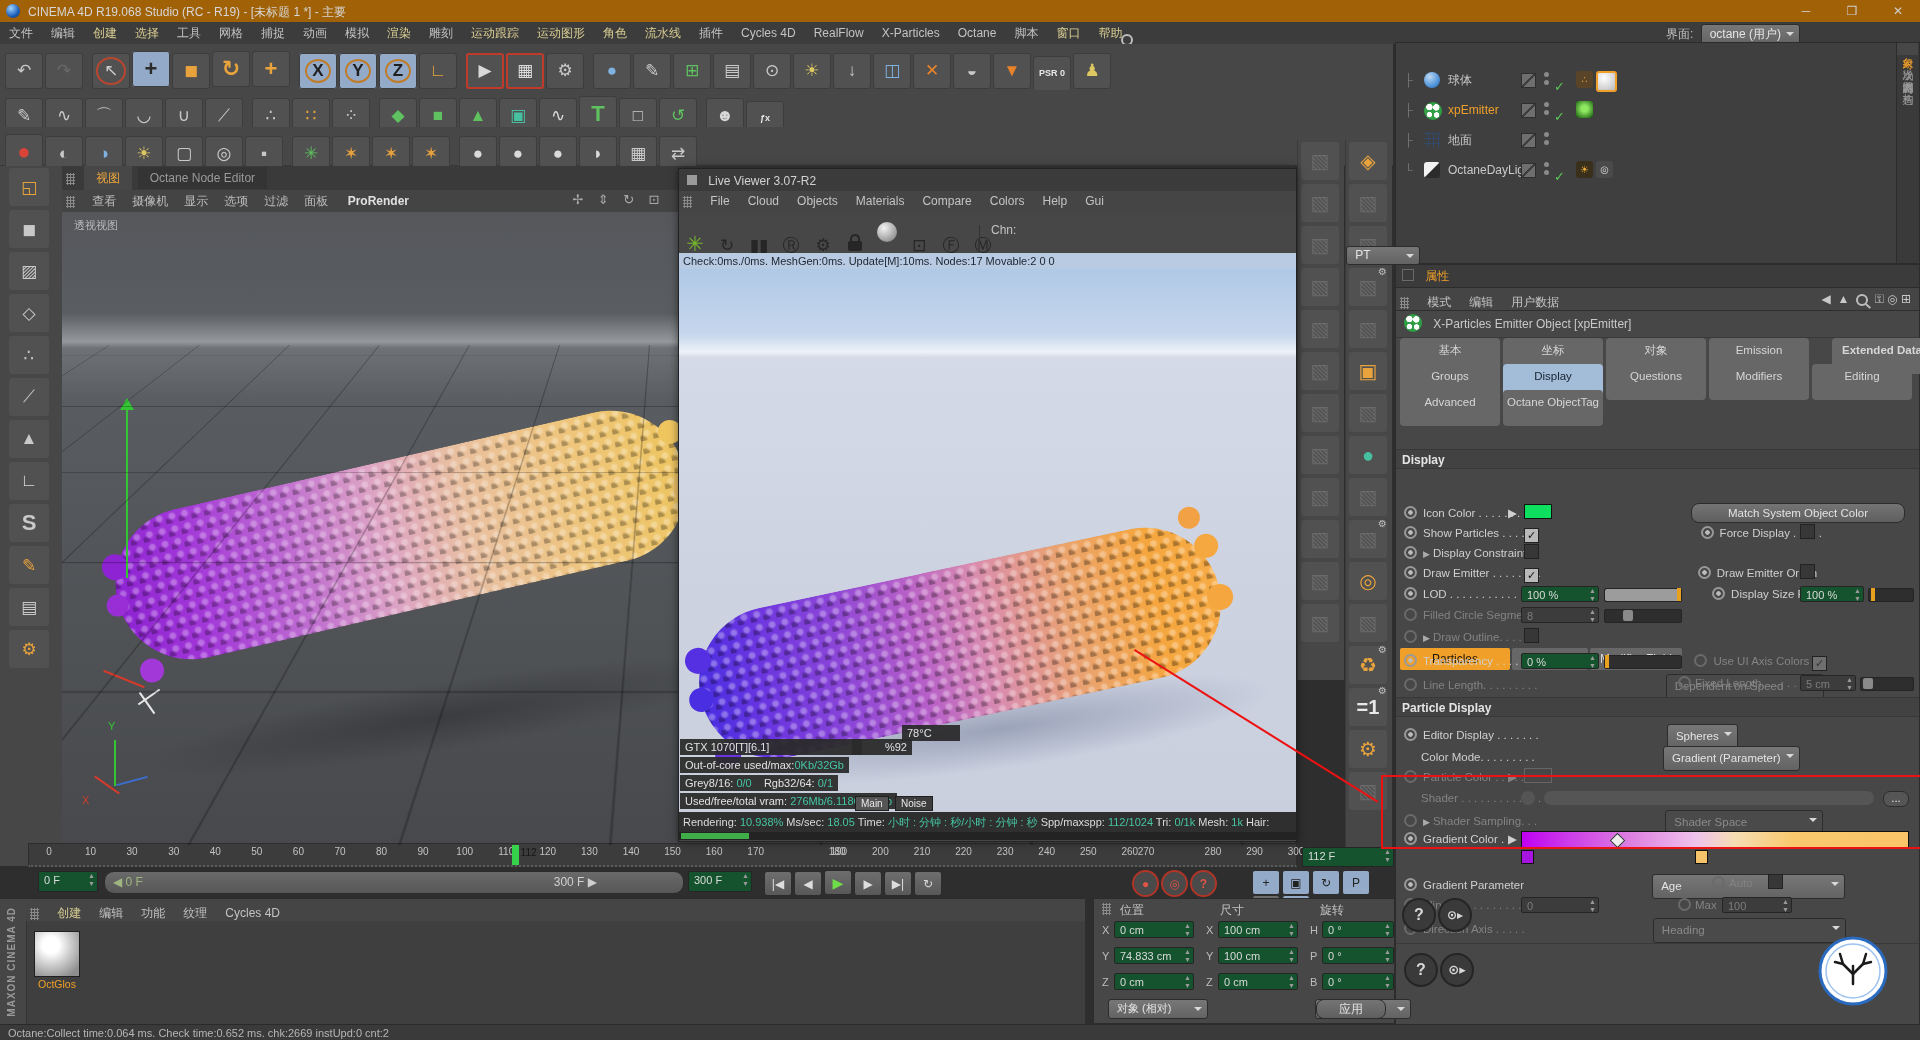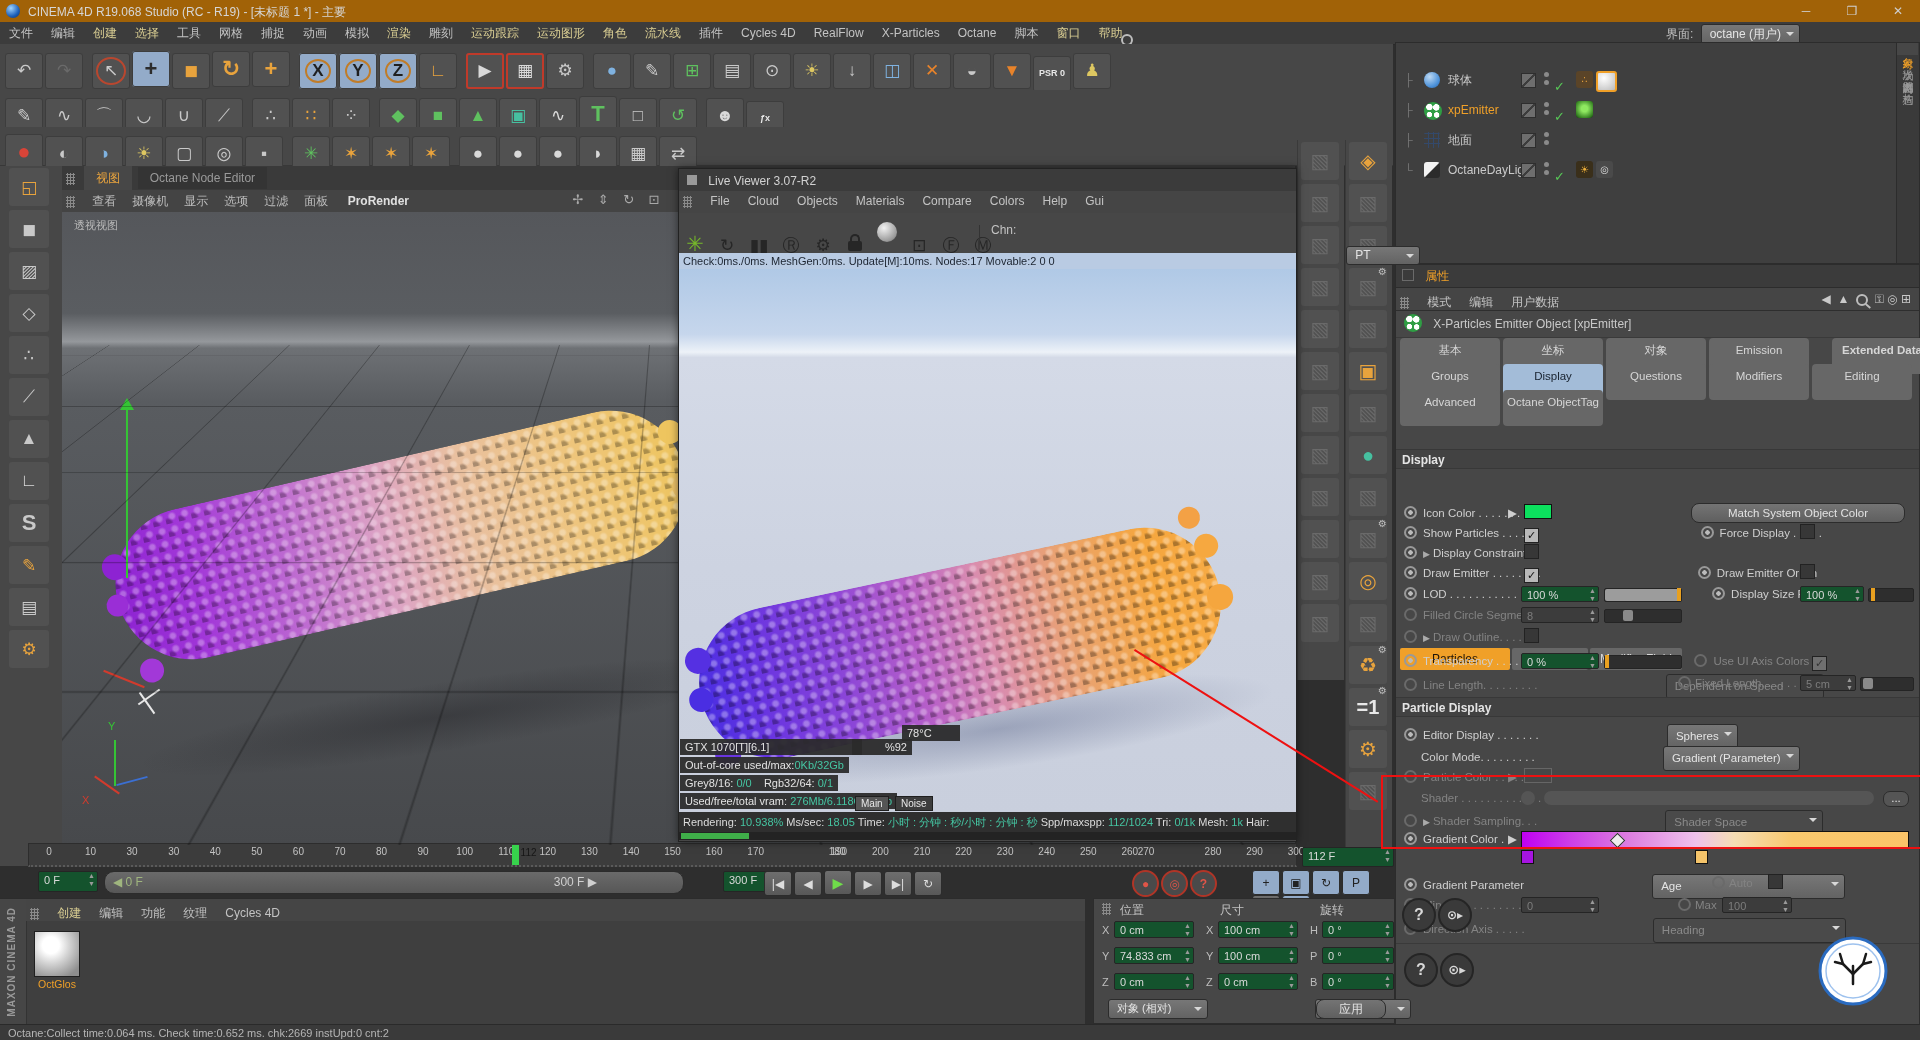--- a/index.html
+++ b/index.html
@@ -591,21 +591,21 @@
   </div>
 <div class="abs" id="framebox">
   <span class="vbox" style="left:0;"><span>112 F</span><span class="sp">▲<br>▼</span></span>
 </div>
 <div class="abs" id="powerslider">
   <span class="vbox" style="left:10px;width:60px;height:21px;top:1px;"><span>0 F</span><span class="sp">▲<br>▼</span></span>
   <span class="track">
     <span style="margin-left:8px;color:#9fb57e;">◀ 0 F</span>
     <span class="abs" style="right:86px;">300 F ▶</span>
   </span>
-  <span class="vbox" style="left:660px;width:64px;height:21px;top:1px;margin-left:35px;"><span>300 F</span><span class="sp">▲<br>▼</span></span>
+  <span class="vbox" style="left:660px;width:64px;height:21px;top:1px;"><span>300 F</span><span class="sp">▲<br>▼</span></span>
   <span id="transport-main" class="abs" style="left:736px;top:0;"><span class="tbtn ">|◀</span><span class="tbtn ">◀</span><span class="tbtn play">▶</span><span class="tbtn ">▶</span><span class="tbtn ">▶|</span><span class="tbtn ">↻</span></span>
   <span id="transport-record" class="abs" style="left:1104px;top:0;"><span class="tbtn redc">●</span><span class="tbtn redc">◎</span><span class="tbtn redc">?</span></span>
   <span id="transport-keys" class="abs" style="left:1224px;top:0;"><span class="tbtn bluebg">+</span><span class="tbtn bluebg">▣</span><span class="tbtn bluebg">↻</span><span class="tbtn bluebg">P</span><span class="tbtn ">⠿</span><span class="tbtn bluebg">▤</span></span>
 </div>
 
 <div class="abs" id="mats">
   <div id="mats-brand">
       <span>MAXON CINEMA 4D</span>
     </div>
   <div id="mats-menu">

